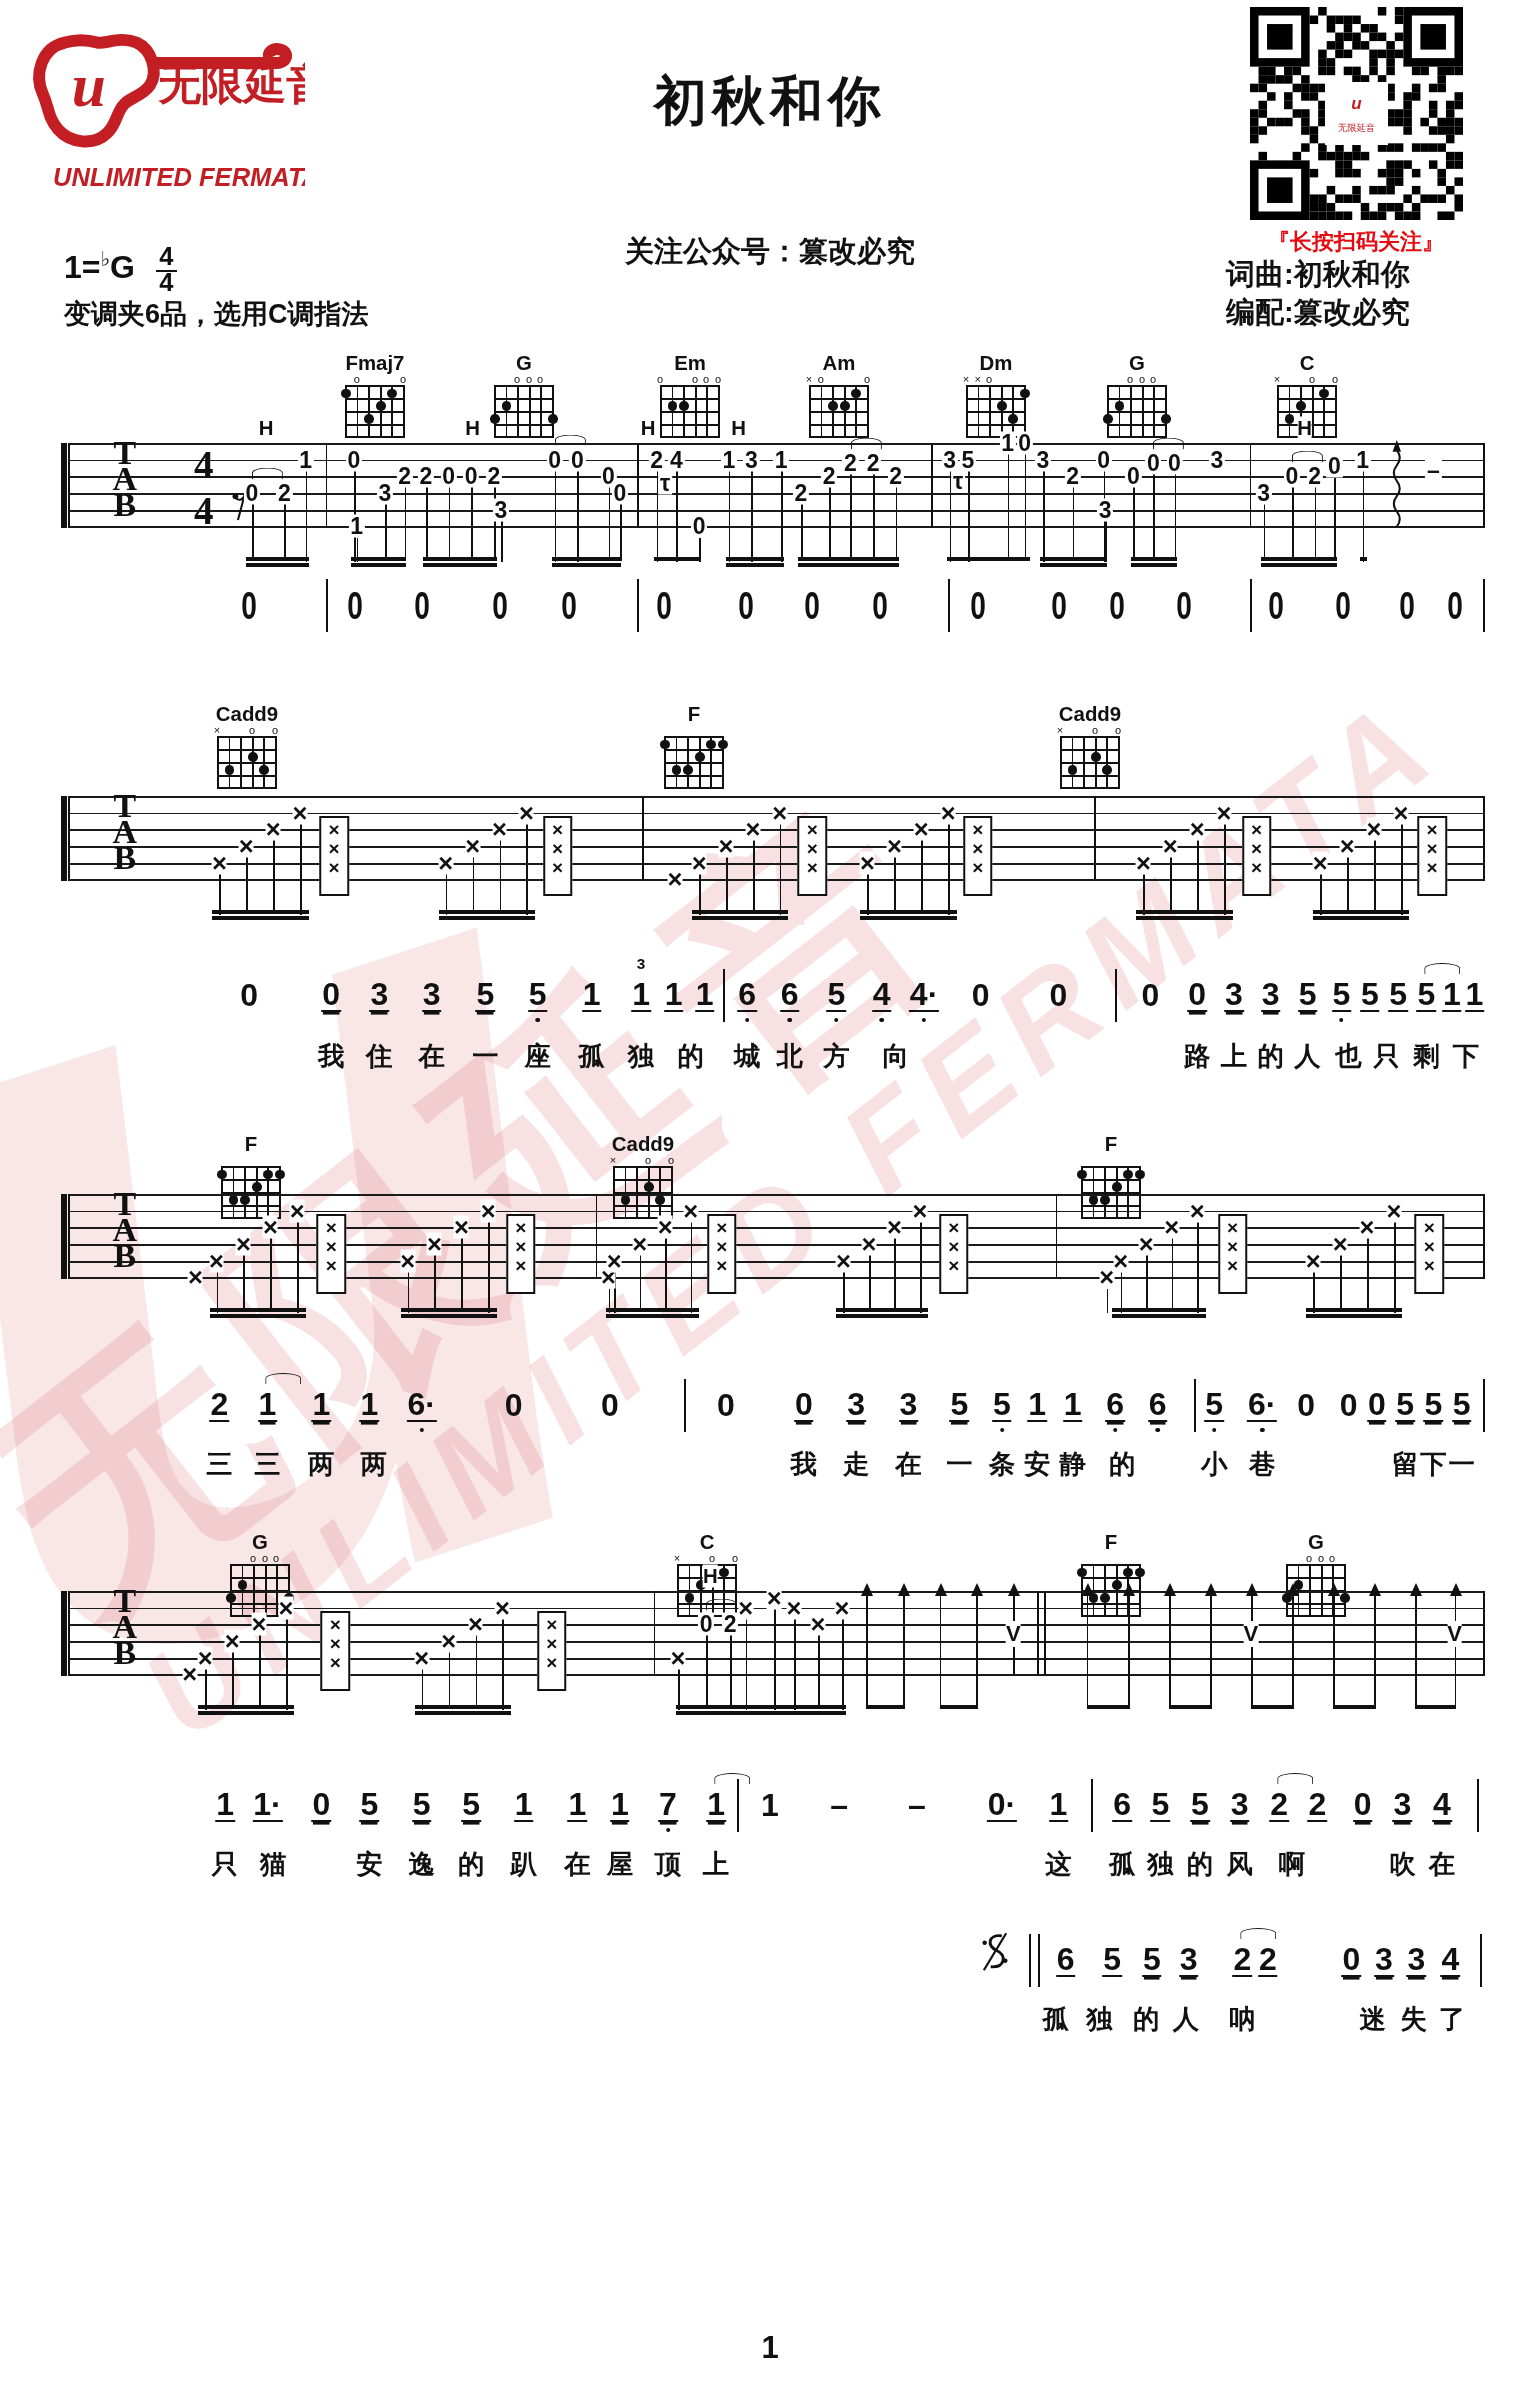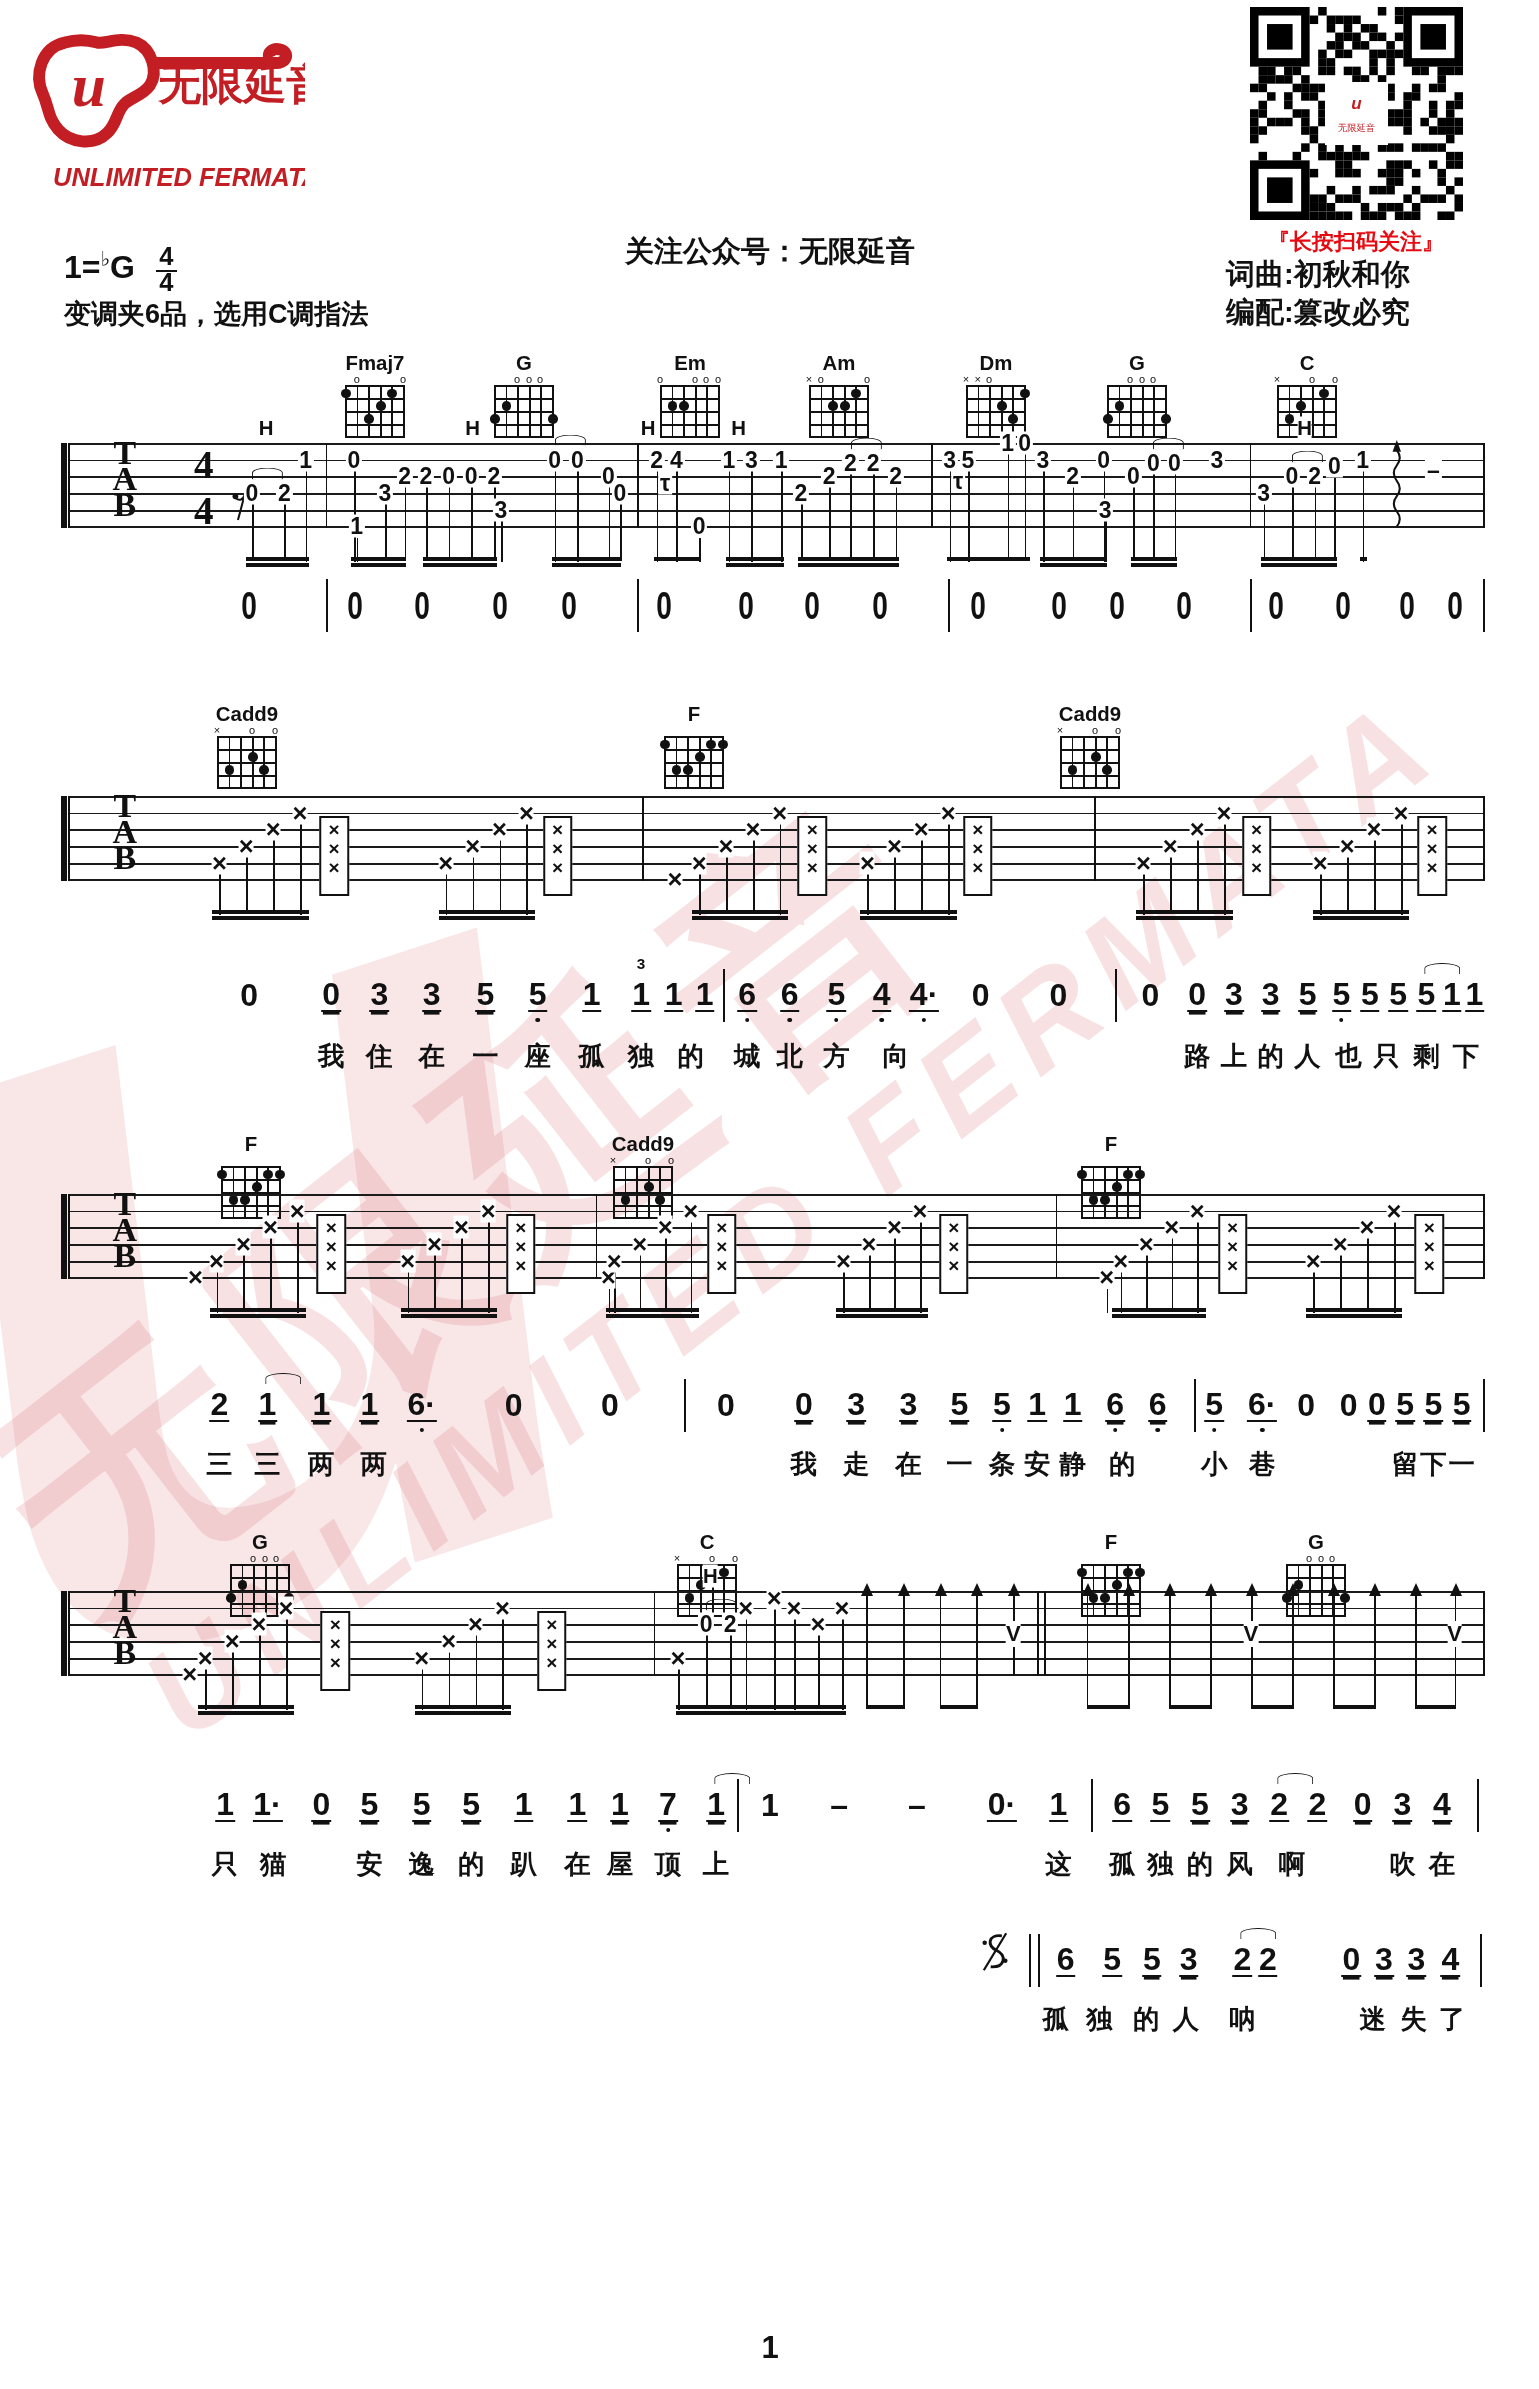--- a/index.html
+++ b/index.html
@@ -98,21 +98,22 @@
       <g fill="none" stroke="#c21e23" stroke-width="14">
         <path d="M48 38 C20 44 12 76 22 98 C30 116 28 126 40 140 C54 156 82 160 98 144 C110 132 108 120 118 110 C126 102 140 100 148 88 C158 72 150 46 132 38 C112 30 96 40 86 38 C72 34 62 34 48 38 Z"></path>
         <path d="M148 62 L296 62 C310 62 312 48 300 46 C292 44 286 50 288 56"></path>
       </g>
       <text x="56" y="112" font-size="72" font-style="italic" font-weight="bold" fill="#c21e23" font-family="Liberation Serif,serif">u</text>
       <text x="158" y="104" font-size="50" font-weight="bold" fill="#c21e23">无限延音</text>
       <text x="34" y="206" font-size="30" font-weight="bold" font-style="italic" fill="#c21e23">UNLIMITED FERMATA</text>
     </svg>
   </div>
 
-  <div class="abs promo promo2 z1">关注公众号：无限延音</div>
+  <div class="abs title z1">初秋和你</div>
+  <div class="abs promo promo2 z1">关注公众号：篡改必究</div>
 
   <div class="abs qr z1" id="qr"><svg width="213" height="213" viewBox="0 0 250 250">
         <rect x="0" y="0" width="250" height="250" fill="#fff"></rect>
         <rect x="80" y="0" width="10" height="10" fill="#000"></rect>
         <rect x="150" y="0" width="10" height="10" fill="#000"></rect>
         <rect x="170" y="0" width="10" height="10" fill="#000"></rect>
         <rect x="70" y="10" width="10" height="10" fill="#000"></rect>
         <rect x="90" y="10" width="10" height="10" fill="#000"></rect>
         <rect x="100" y="10" width="10" height="10" fill="#000"></rect>
         <rect x="110" y="10" width="10" height="10" fill="#000"></rect>

